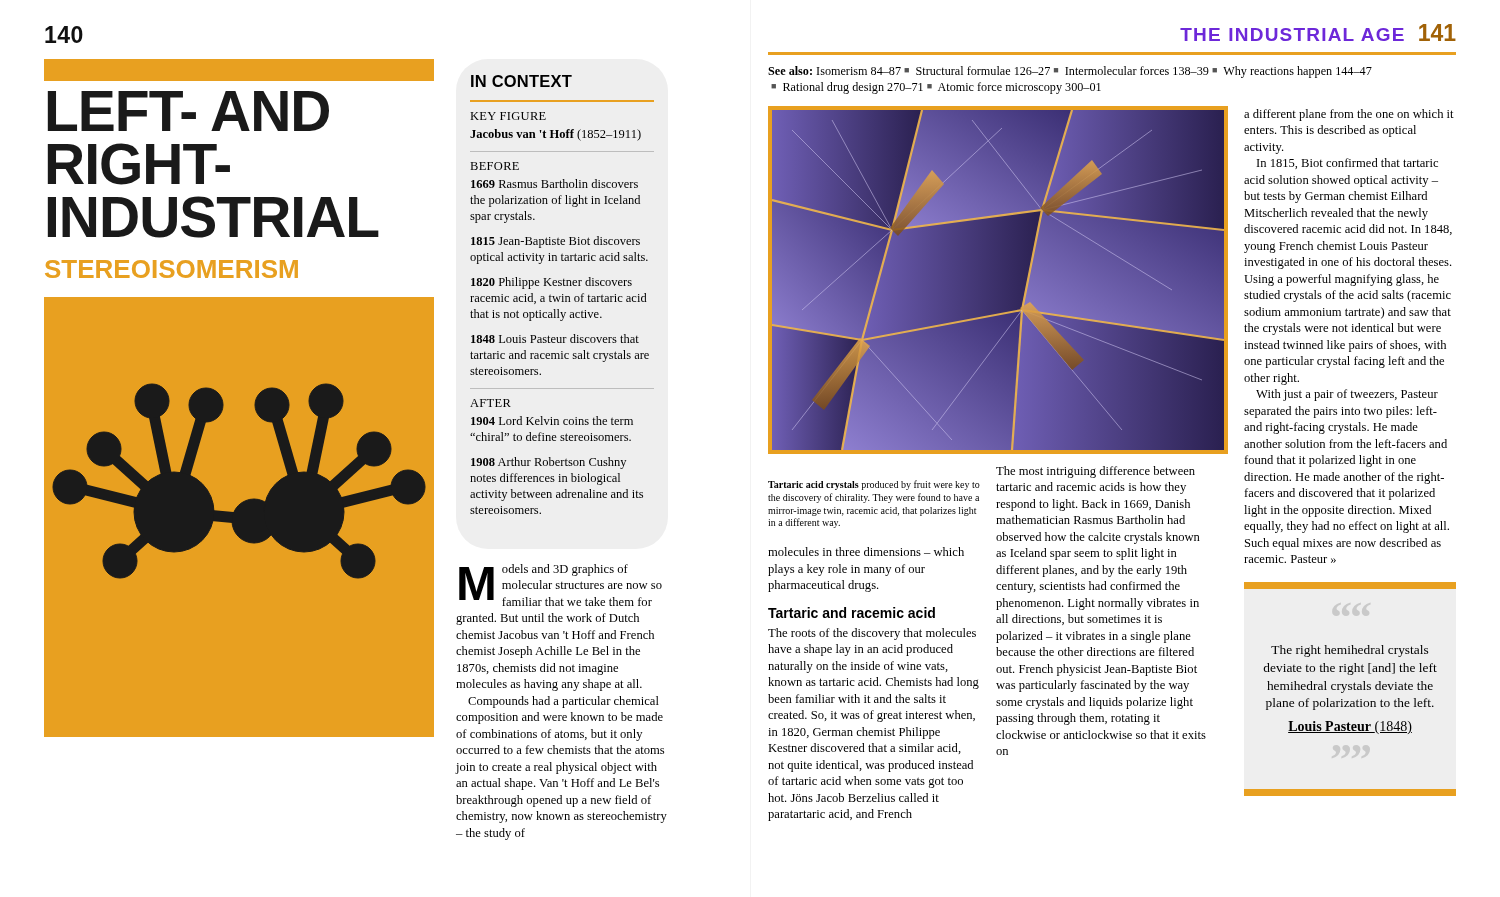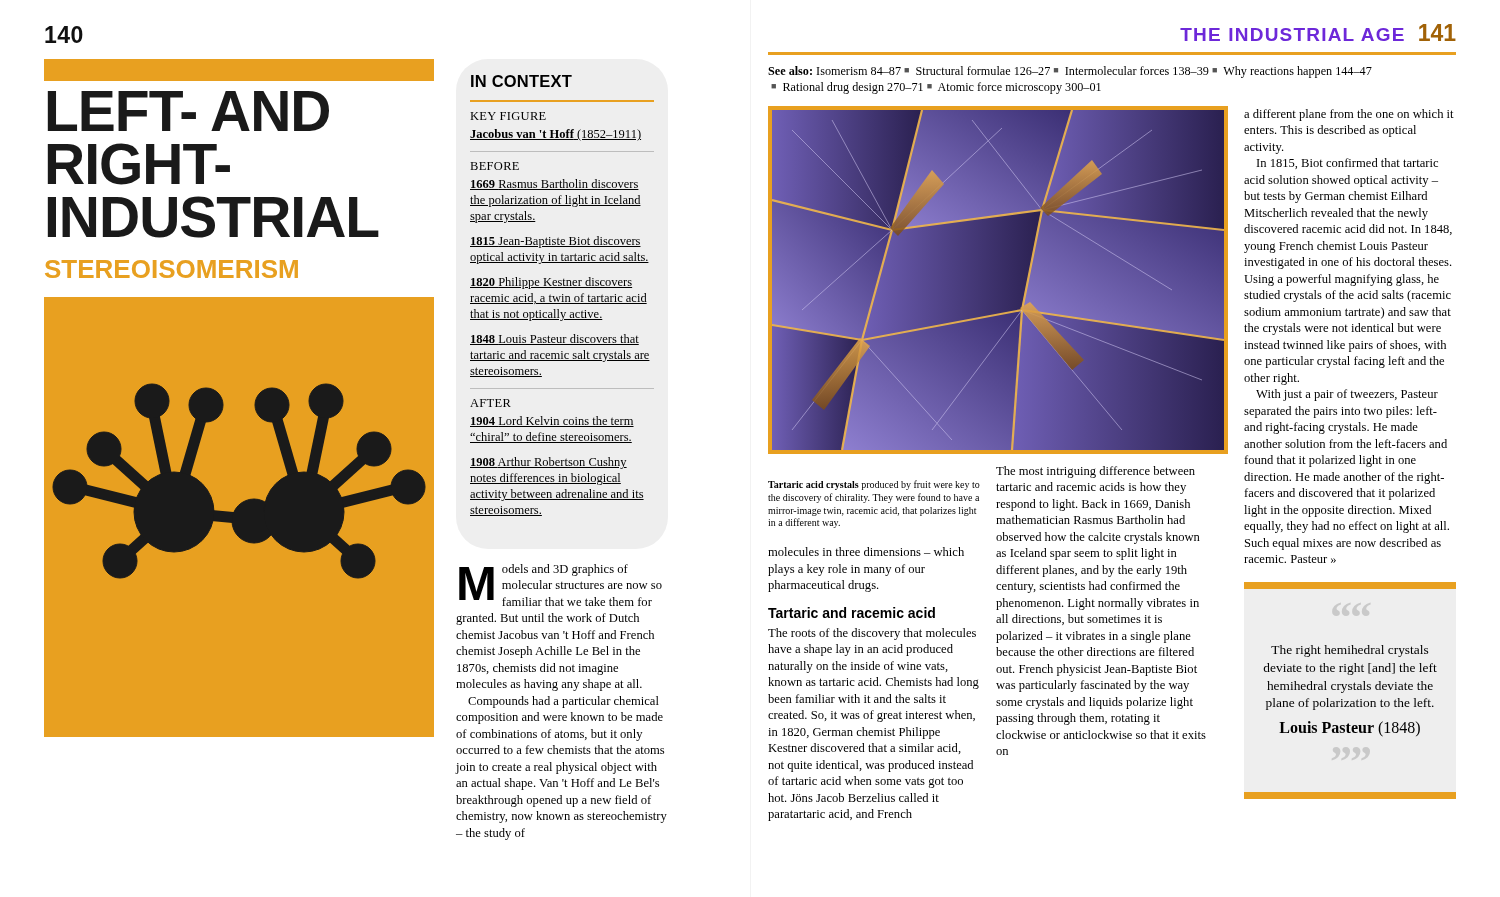--- a/index.html
+++ b/index.html
@@ -94,21 +94,21 @@
     height: 2px;
     background: #e8a020;
     margin: 6px 0 6px 0;
   }
   .ic-label {
     font-family: "Liberation Serif", serif;
     font-size: 12.5px;
     letter-spacing: .3px;
     margin-bottom: 2px;
   }
-  .ic-entry { margin-bottom: 9px; text-decoration: underline; }
+  .ic-entry { margin-bottom: 9px; }
   .ic-entry b { font-weight: bold; }
   .ic-thinrule { height: 1px; background: #bdbdbd; margin: 7px 0 6px 0; }
 
   
   .body-under {
     width: 212px;
     font-size: 12.6px;
     line-height: 1.31;
     margin-top: 12px;
   }
@@ -217,21 +217,21 @@
     color: #c9c9c9;
     font-weight: bold;
     letter-spacing: -2px;
   }
   .q-mark.open { text-align: center; margin: 6px 0 10px 0; }
   .q-mark.close { text-align: center; margin: 10px 0 4px 0; }
   .q-text {
     font-size: 13.4px;
     line-height: 1.33;
   }
-  .q-attr { margin-top: 6px; font-size: 16px; }
+  .q-attr { margin-top: 6px; font-size: 14px; text-decoration: underline; }
   .q-attr b { font-weight: bold; }
   .spine {
     position: absolute;
     left: 750px; top: 0; width: 1px; height: 897px;
     background: #f2f2f2;
   }
 </style>
 </head>
 <body>
 

